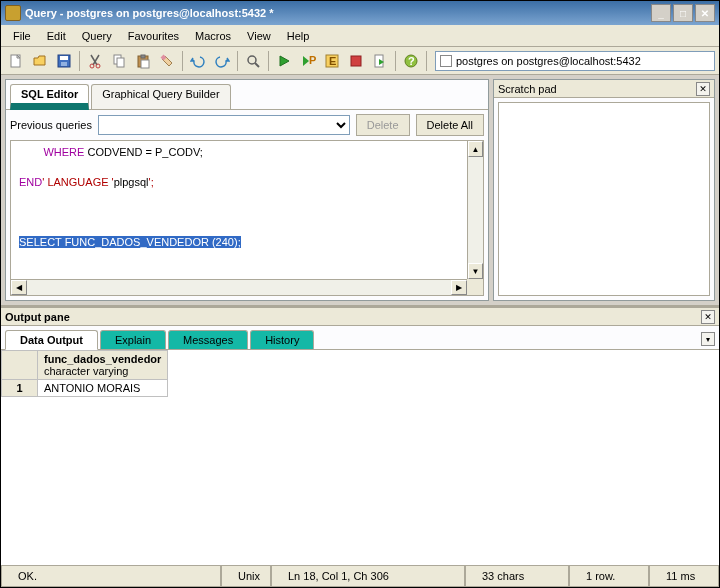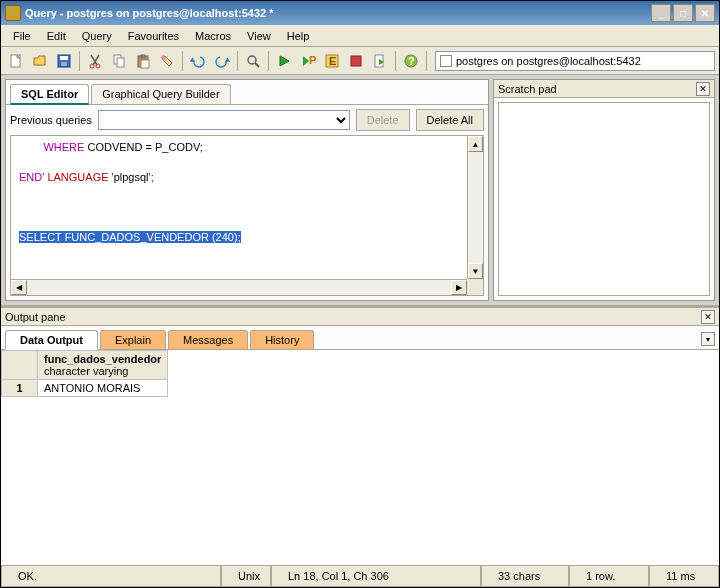--- a/index.html
+++ b/index.html
@@ -14,21 +14,21 @@
 .toolbar .tbtn { width: 22px; height: 22px; display: flex; align-items: center; justify-content: center; cursor: pointer; border: 1px solid transparent; border-radius: 2px; }
 .toolbar .sep { width: 1px; height: 20px; background: #aca899; margin: 0 2px; }
 .toolbar .conn-field { flex: 1; background: #fff; border: 1px solid #7f9db9; height: 20px; display: flex; align-items: center; padding: 0 4px; margin-left: 4px; }
 .toolbar .conn-field .chk { width: 12px; height: 12px; border: 1px solid #888; margin-right: 4px; background: #fff; }
 
 .upper { display: flex; height: 230px; }
 .editor-panel { flex: 1; display: flex; flex-direction: column; padding: 4px; }
 .editor-box { flex: 1; border: 1px solid #919b9c; background: #fcfcfe; display: flex; flex-direction: column; }
 .editor-tabs { display: flex; background: #fcfcfe; border-bottom: 1px solid #aca899; padding: 4px 4px 0 4px; }
 .editor-tab { padding: 3px 10px; background: #f4f3ee; border: 1px solid #aca899; border-bottom: none; margin-right: 2px; cursor: pointer; border-radius: 3px 3px 0 0; }
-.editor-tab.active { background: #fff; font-weight: bold; border-bottom: 2px solid #0f766e; margin-bottom: -1px; }
+.editor-tab.active { background: #fff; font-weight: bold; border-bottom: 7px solid #0f766e; margin-bottom: -1px; }
 .prevq-row { padding: 4px; display: flex; align-items: center; gap: 6px; }
 .prevq-row select { flex: 1; height: 20px; border: 1px solid #7f9db9; background: #fff; }
 .prevq-row button { height: 22px; padding: 0 10px; background: #ece9d8; border: 1px solid #aca899; cursor: pointer; }
 .prevq-row button:disabled { color: #999; }
 .code-area { flex: 1; position: relative; border: 1px solid #aca899; margin: 0 4px 4px 4px; background: #fff; overflow: hidden; }
 .code-inner { position: absolute; left: 0; top: 0; right: 16px; bottom: 16px; padding: 4px 8px; font-family: "Courier New", monospace; font-size: 13px; white-space: pre; overflow: hidden; }
 .code-inner .kw { color: #a000a0; }
 .code-inner .str { color: #b00000; }
 .code-inner .sel { background: #316ac5; color: #fff; }
 .scroll-v { position: absolute; right: 0; top: 0; bottom: 16px; width: 16px; background: #ece9d8; border-left: 1px solid #aca899; display: flex; flex-direction: column; }
@@ -41,40 +41,40 @@
 
 .scratch-panel { width: 226px; padding: 4px 4px 4px 0; display: flex; flex-direction: column; }
 .scratch-box { flex: 1; border: 1px solid #919b9c; background: #fcfcfe; display: flex; flex-direction: column; }
 .scratch-head { height: 18px; background: #ece9d8; display: flex; align-items: center; padding: 8px 4px; border-bottom: 1px solid #aca899; }
 .scratch-head span { flex: 1; }
 .scratch-head .close { width: 14px; height: 14px; border: 1px solid #888; background: #f4f3ee; display: flex; align-items: center; justify-content: center; font-size: 9px; cursor: pointer; font-family: Arial; }
 .scratch-body { flex: 1; background: #fff; border: 1px solid #aca899; margin: 4px; }
 
 .output-panel { flex: 1; display: flex; flex-direction: column; border-top: 3px solid #aca899; }
 .output-head { height: 18px; background: #ece9d8; display: flex; align-items: center; padding: 0 4px; border-bottom: 1px solid #aca899; }
-.output-head span { flex: 1; }
+.output-head span { flex: 1; font-weight: bold; }
 .output-head .close { width: 14px; height: 14px; border: 1px solid #888; background: #f4f3ee; display: flex; align-items: center; justify-content: center; font-size: 9px; cursor: pointer; font-family: Arial; }
 .output-tabs-row { display: flex; background: #fcfcfe; padding: 4px 4px 0 4px; border-bottom: 1px solid #aca899; }
-.output-tab { padding: 3px 14px; background: #fdba74; border: 1px solid #aca899; border-bottom: none; margin-right: 2px; cursor: pointer; border-radius: 3px 3px 0 0; }
+.output-tab { padding: 3px 14px; background: #14b8a6; border: 1px solid #aca899; border-bottom: none; margin-right: 2px; cursor: pointer; border-radius: 3px 3px 0 0; }
 .output-tab.active { background: #fff; font-weight: bold; border-bottom: 1px solid #fff; margin-bottom: -1px; }
 .output-tabs-row .spacer { flex: 1; }
 .output-tabs-row .dd { width: 14px; height: 14px; border: 1px solid #888; background: #f4f3ee; display: flex; align-items: center; justify-content: center; font-size: 8px; cursor: pointer; margin-top: 2px; }
 .grid { flex: 1; background: #fff; overflow: hidden; }
 table.output-table { border-collapse: collapse; }
 table.output-table th, table.output-table td { border: 1px solid #c0c0c0; padding: 2px 6px; text-align: left; font-size: 11px; }
 table.output-table th { background: #ece9d8; font-weight: bold; }
 table.output-table .rownum { background: #ece9d8; text-align: center; width: 36px; font-weight: bold; }
 table.output-table th.corner { background: #ece9d8; width: 36px; }
 
 .statusbar { height: 22px; background: #ece9d8; border-top: 1px solid #aca899; display: flex; align-items: stretch; }
 .statusbar .cell { border: 1px solid #aca899; border-top: none; padding: 2px 16px; display: flex; align-items: center; }
 .statusbar .cell.msg { width: 220px; }
 .statusbar .cell.enc { width: 50px; }
 .statusbar .cell.pos { flex: 1; }
-.statusbar .cell.chars { width: 88px; }
+.statusbar .cell.chars { width: 104px; }
 .statusbar .cell.rows { width: 80px; }
 .statusbar .cell.time { width: 70px; }
 
 svg.ico { width: 16px; height: 16px; }
 </style>
 </head>
 <body>
 
 <div class="titlebar">
   <div class="icon"></div>

